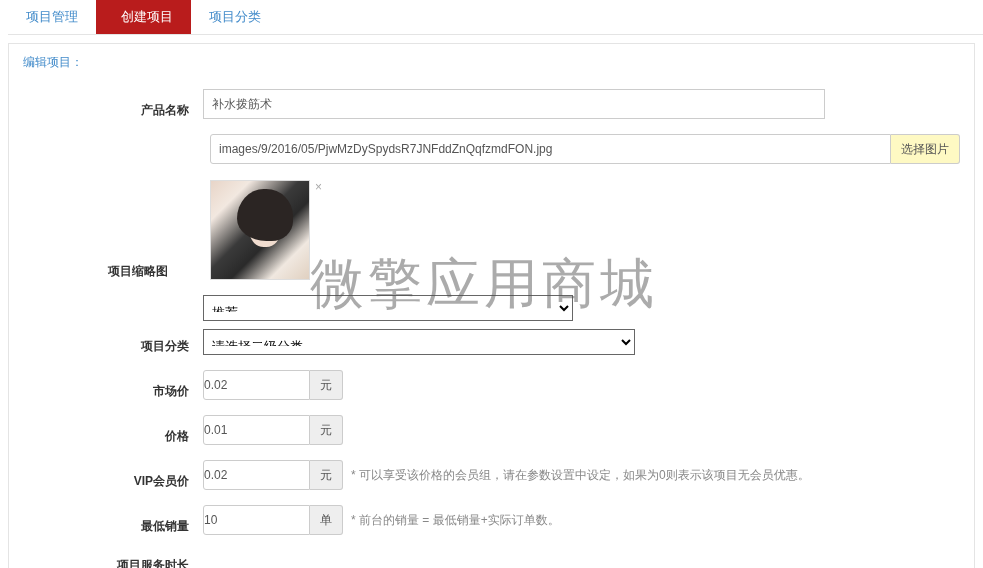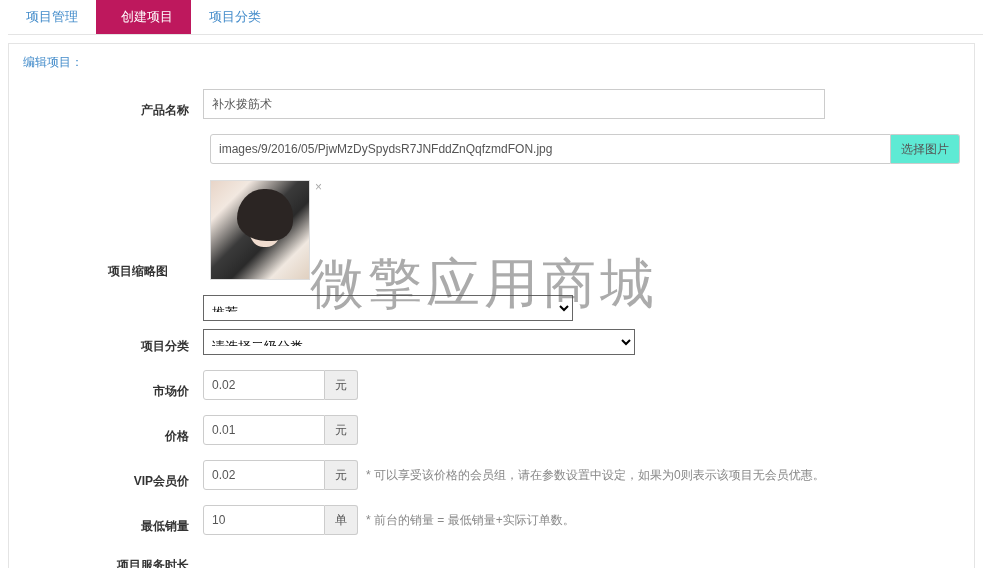--- a/index.html
+++ b/index.html
@@ -1,43 +1,43 @@
 <!DOCTYPE html>
 <html><head>
   <meta charset="utf-8">
   <style>
     * { box-sizing: border-box; margin: 0; padding: 0; }
     body { font-family: "Microsoft YaHei", Arial, sans-serif; font-size: 12px; color: #333; background: #fff; width: 983px; }
     
     
     .tab-nav { display: flex; border-bottom: 1px solid #e4e4e4; margin-left: 8px; }
     .tab-item { padding: 8px 18px; color: #428bca; cursor: pointer; font-size: 13px; }
-    .tab-item.active { background: #be185d; color: #fff; padding-left: 25px; }
+    .tab-item.active { background: #b91c1c; color: #fff; padding-left: 25px; }
     
     
     .panel { margin: 8px; border: 1px solid #e4e4e4; padding: 10px 14px 20px; }
     .panel-title { color: #428bca; font-size: 12px; margin-bottom: 18px; }
     
     
     .form-row { display: flex; align-items: flex-end; margin-bottom: 15px; }
     .form-label { width: 180px; text-align: right; padding-right: 14px; font-weight: bold; padding-top: 7px; font-size: 12px; }
     .form-ctrl { flex: 1; display: flex; align-items: center; gap: 8px; flex-wrap: wrap; }
     
     input.text-input { height: 30px; border: 1px solid #ccc; padding: 4px 8px; font-size: 12px; color: #555; }
     input.full { width: 622px; }
     
     
     .input-group { display: flex; }
-    .input-group input { width: 122px; height: 30px; border: 1px solid #ccc; padding: 4px 8px; font-size: 12px; color: #555; border-radius: 3px 0 0 3px; }
+    .input-group input { width: 107px; height: 30px; border: 1px solid #ccc; padding: 4px 0; font-size: 12px; color: #555; border-radius: 3px 0 0 3px; }
     .input-group .addon { height: 30px; line-height: 28px; border: 1px solid #ccc; border-left: none; padding: 0 10px; background: #eee; color: #555; font-size: 12px; border-radius: 0 3px 3px 0; }
     
     
     .file-group { display: flex; width: 750px; }
     .file-group input { flex: 1; height: 30px; border: 1px solid #ccc; padding: 4px 8px; font-size: 12px; color: #555; border-radius: 3px 0 0 3px; }
-    .file-group .btn { height: 30px; line-height: 28px; border: 1px solid #ccc; border-left: none; padding: 0 10px; background: #5eead4; color: #555; font-size: 12px; border-radius: 0 3px 3px 0; cursor: pointer; }
+    .file-group .btn { height: 30px; line-height: 28px; border: 1px solid #ccc; border-left: none; padding: 0 10px; background: #fef9c3; color: #555; font-size: 12px; border-radius: 0 3px 3px 0; cursor: pointer; }
     
     
     .thumb-wrap { margin-top: 8px; position: relative; width: 102px; }
     .thumb { width: 100px; height: 100px; border: 1px solid #ddd; background: linear-gradient(135deg,#e8d5c8 0%,#f2e8e0 20%,#3a3a3a 45%,#2a2a2a 60%,#f0e8e0 80%,#e0d0c0 100%); position: relative; overflow: hidden; }
     .thumb::before { content:""; position:absolute; left:38px; top:28px; width:32px; height:38px; background:#f0dccf; border-radius:48% 48% 46% 46%; }
     .thumb::after { content:""; position:absolute; left:26px; top:8px; width:56px; height:52px; background:#2b2523; border-radius:50% 50% 40% 55% / 60% 55% 40% 45%; }
     .thumb-close { position: absolute; top: 0; right: -10px; color: #aaa; cursor: pointer; font-size: 12px; }
     
     
     select.sel { height: 26px; border: 1px solid #666; font-size: 13px; padding: 8px 4px; background: #fff; }

